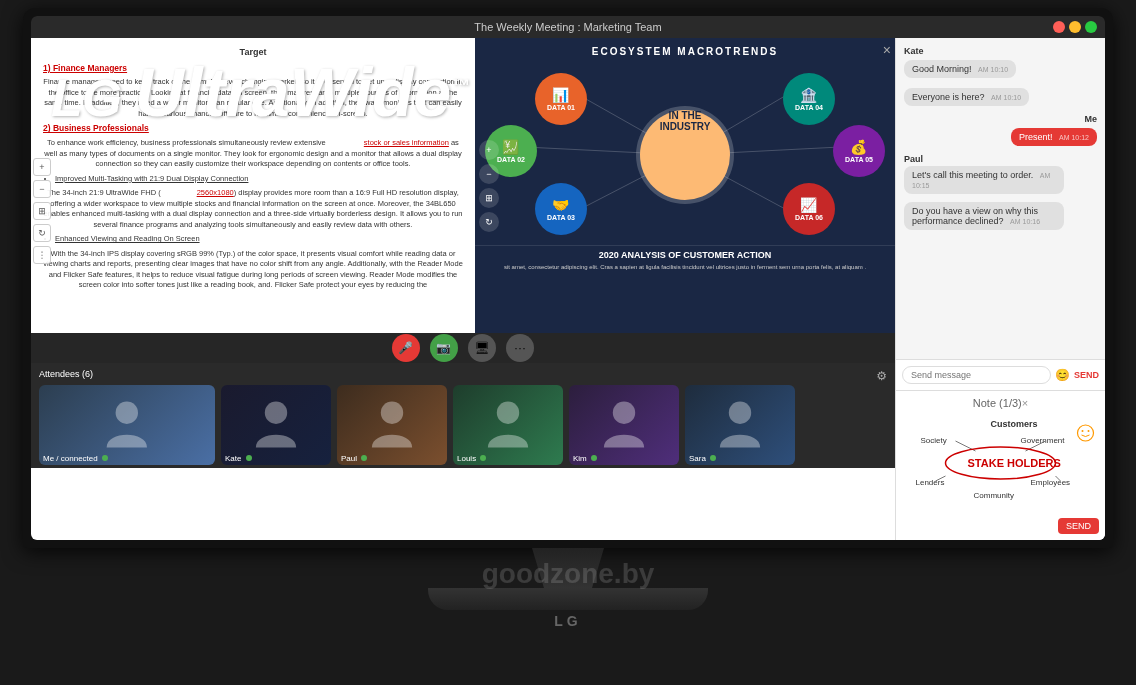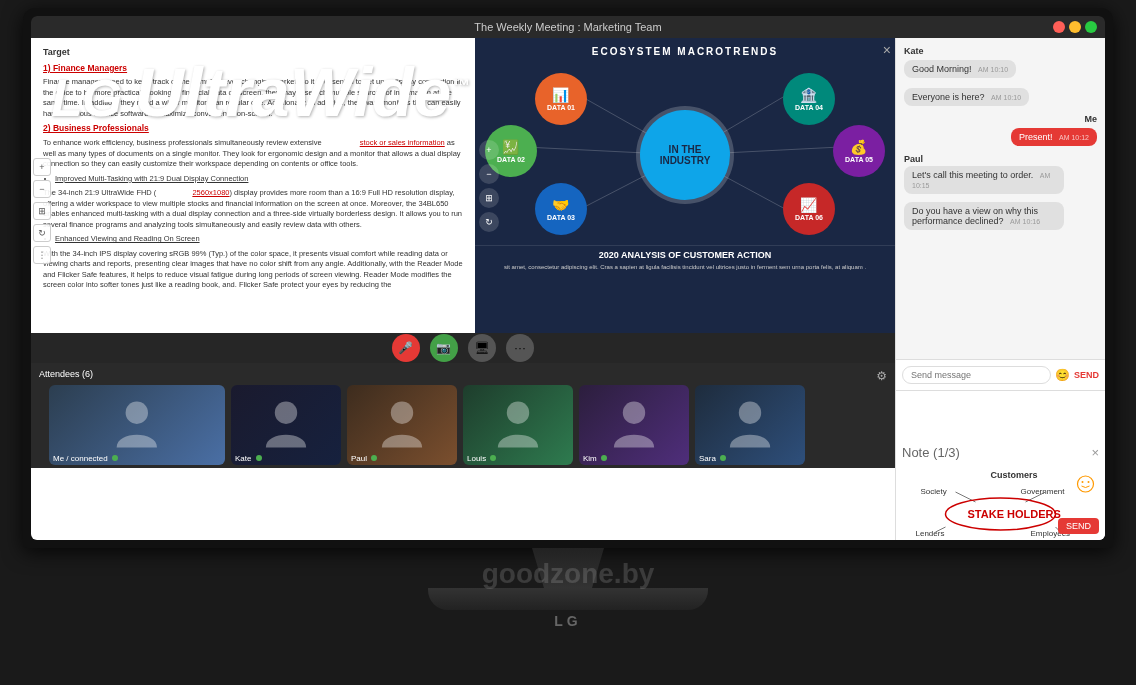--- a/index.html
+++ b/index.html
@@ -145,20 +145,21 @@
     }
     .doc-area h3 {
       font-size: 8.5px;
       font-weight: bold;
       margin-bottom: 3px;
       color: #c00;
       text-decoration: underline;
     }
     .doc-area p {
       margin-bottom: 4px;
+      text-align: center;
     }
     .doc-area .highlight {
       color: #c00;
       padding-left: 36px;
     }
     .doc-area .underline {
       text-decoration: underline;
     }
     .doc-area ul {
       margin-left: 12px;
@@ -197,23 +198,22 @@
       letter-spacing: 2px;
     }
     .center-circle {
       position: absolute;
       top: 50%;
       left: 50%;
       transform: translate(-50%, -50%);
       width: 90px;
       height: 90px;
       border-radius: 50%;
-      background: #0ea5e9;
-      display: flex;
-      align-items: center;
+      background: #fdba74;
+      display: flex;
       justify-content: center;
       text-align: center;
       font-weight: bold;
       font-size: 11px;
       color: #1a2744;
       z-index: 5;
       box-shadow: 0 0 0 4px rgba(255,255,255,0.2);
     }
     .data-node {
       position: absolute;
@@ -289,21 +289,21 @@
     .ctrl-red { background: #e53935; }
     .ctrl-green { background: #43a047; }
     .ctrl-gray { background: #555; }
 
     
     .attendees-bar {
       height: 105px;
       background: #2a2a2a;
       display: flex;
       align-items: center;
-      padding: 0 18px;
+      padding: 0 8px;
       gap: 6px;
       position: relative;
       flex-shrink: 0;
     }
     .attendees-label {
       color: #fff;
       font-size: 9px;
       position: absolute;
       top: 6px;
       left: 8px;
@@ -450,26 +450,25 @@
 
     
     .note-panel {
       background: #fff;
       border-top: 1px solid #ddd;
       height: 150px;
       position: relative;
       padding: 6px;
     }
     .note-header {
-      font-size: 13px;
+      font-size: 11px;
       color: #666;
       margin-bottom: 4px;
       display: flex;
-      justify-content: space-between;
-      margin-top: 48px;
+      justify-content: center;
     }
     .note-close {
       color: #999;
       cursor: pointer;
     }
     .note-canvas {
       width: 100%;
       height: 90px;
       position: relative;
       overflow: hidden;

